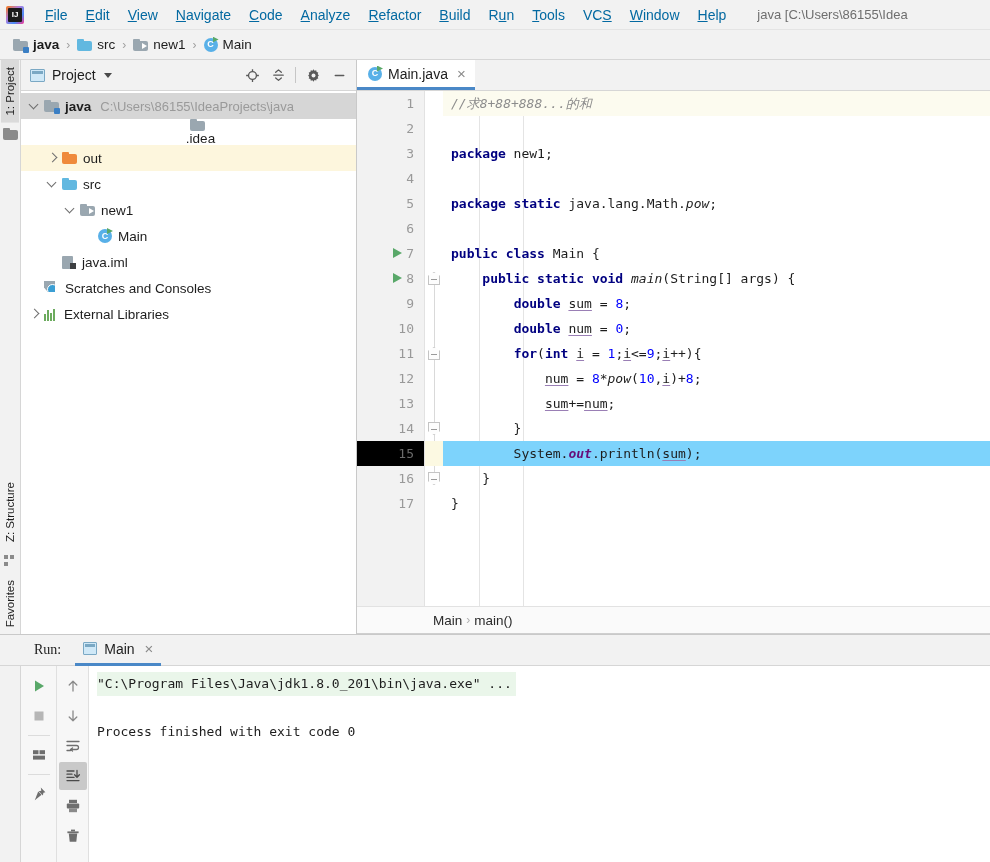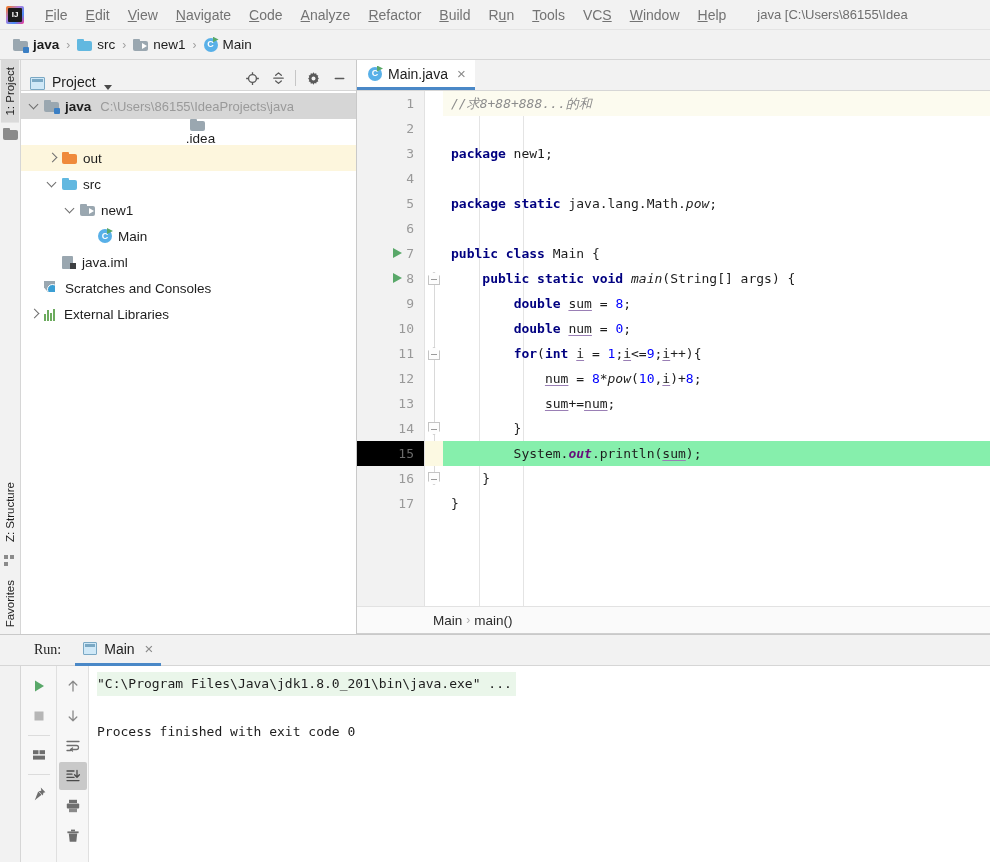--- a/index.html
+++ b/index.html
@@ -28,21 +28,21 @@
     position: relative; flex: none;
   }
   .ij-logo::after {
     content: "IJ"; position: absolute; inset: 2px;
     background: #1b1b1b; color: #fff;
     font-size: 8px; font-weight: bold;
     display: flex; align-items: center; justify-content: center;
     border-radius: 1px;
   }
   .menu-item {
-    padding: 3px 9px; font-size: 14px; color: #737373;
+    padding: 3px 9px; font-size: 14px; color: #0369a1;
     white-space: nowrap; cursor: default;
   }
   .menu-item .mn { text-decoration: underline; }
   .win-title {
     margin-left: 22px; font-size: 13px; color: #6e6e6e;
     white-space: nowrap; overflow: hidden;
   }
 
   
   .navbar {
@@ -128,21 +128,21 @@
   .struct-ico b:nth-child(3){ left:0; top:7px; }
 
   
   .project-pane {
     width: 336px; min-width: 336px;
     display: flex; flex-direction: column;
     background: #ffffff; border-right: 1px solid #c9c9c9;
   }
   .pane-header {
     height: 31px; min-height: 31px; background: #f2f2f2;
-    display: flex; align-items: flex-end; padding: 0 5px 0 9px;
+    display: flex; align-items: center; padding: 0 5px 0 9px;
     border-bottom: 1px solid #d6d6d6;
   }
   .pane-title { font-size: 14px; margin-left: 7px; }
   .pane-caret {
     width: 0; height: 0; margin-left: 8px;
     border-left: 4px solid transparent; border-right: 4px solid transparent;
     border-top: 5px solid #4a4a4a;
   }
   .pane-ico-proj {
     width: 15px; height: 13px; background: #cfe8f7;
@@ -230,21 +230,21 @@
   .fold-mark::after {
     content: ""; position: absolute; left: 3px; top: 7px; width: 6px; height: 1px; background: #9a9a9a;
   }
   .fold-mark.down::before {
     clip-path: polygon(0 0, 100% 0, 100% 72%, 50% 100%, 0 72%);
   }
   .code-col .ln {
     white-space: pre; padding-left: 8px; color: #1d1d1d;
     position: relative;
   }
-  .code-col .ln.cur { background: #86efac; }
+  .code-col .ln.cur { background: #7dd3fc; }
   .code-col .ln.cur1 { background: #fcfbef; }
   .indent-guide {
     position: absolute; top: 0; bottom: 0; width: 1px; background: #e4e4e4;
   }
 
   
   .kw  { color: #000080; font-weight: bold; }
   .cmt { color: #8c8c8c; font-style: italic; }
   .num { color: #0000ff; }
   .fld { color: #660e7a; font-style: italic; font-weight: bold; }

